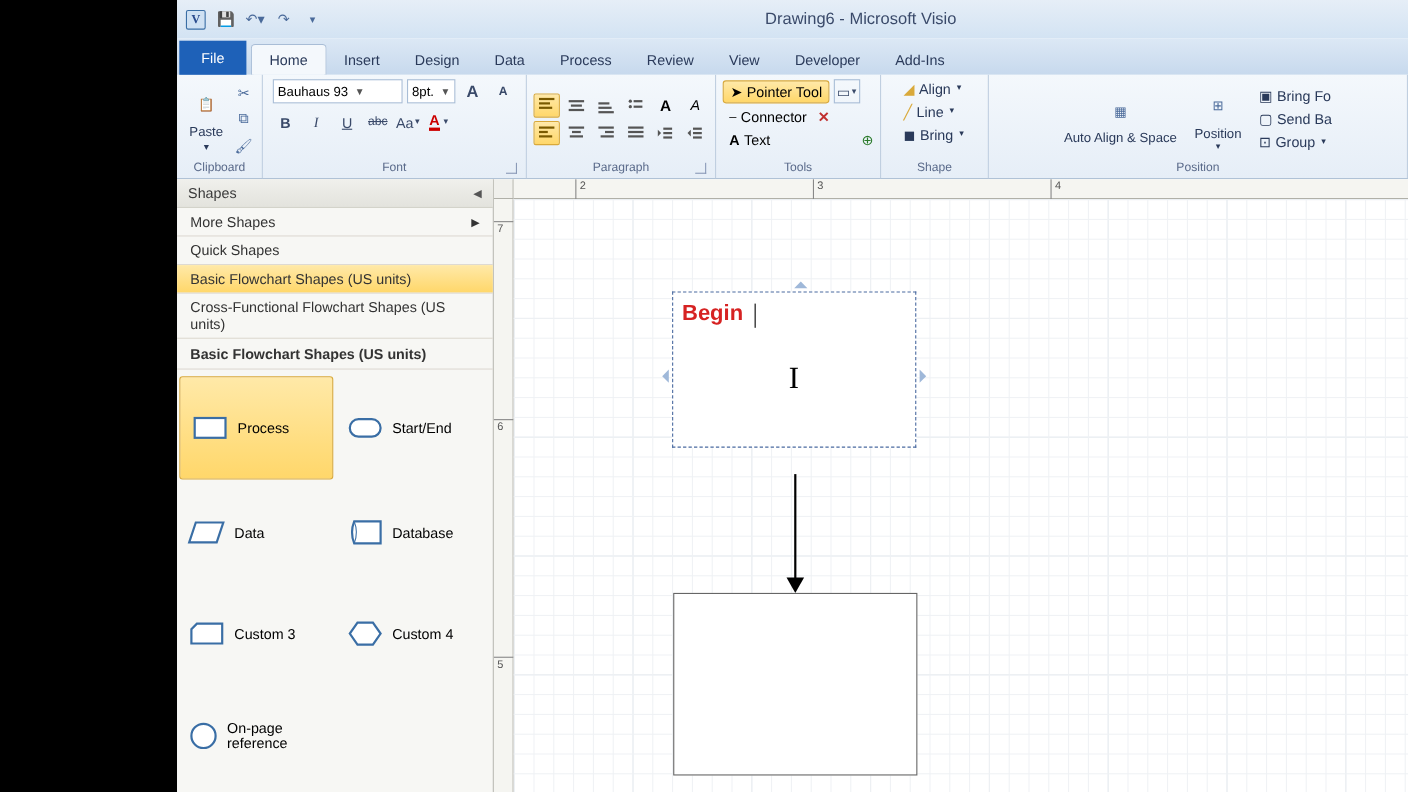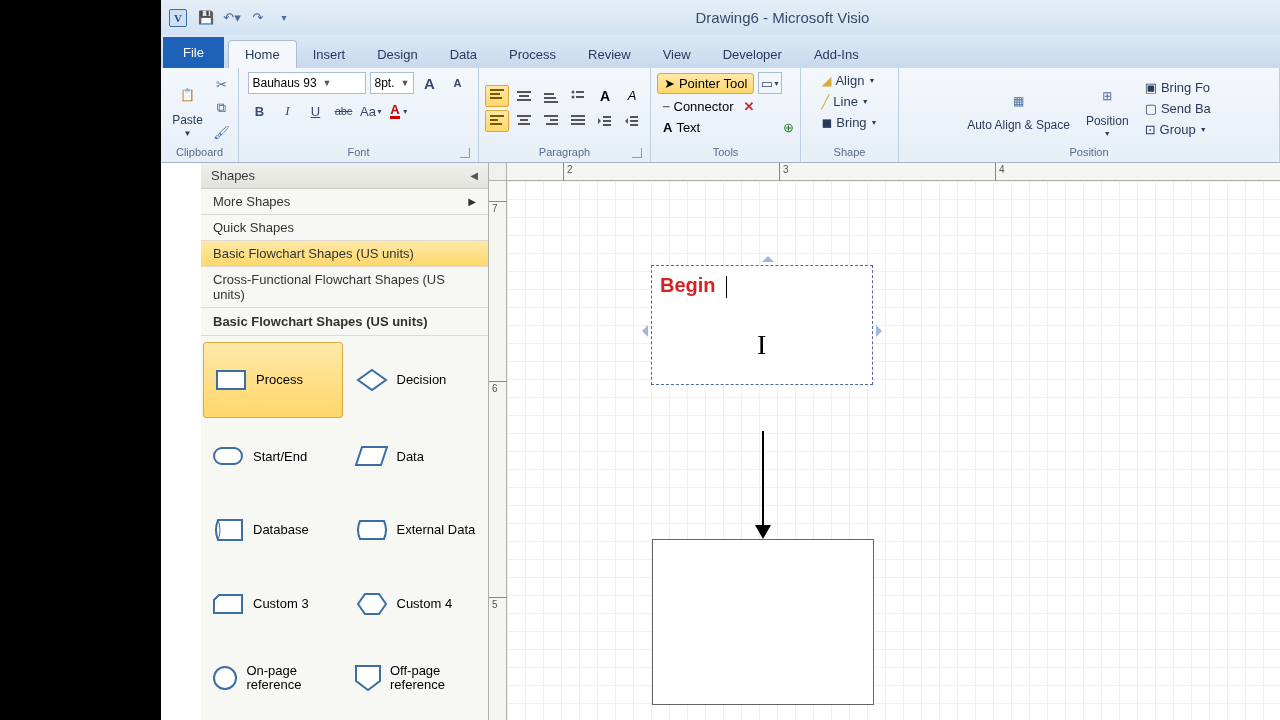--- a/index.html
+++ b/index.html
@@ -40,21 +40,21 @@
   .align-btn svg{width:16px;height:16px;}
   .align-btn.active{background:linear-gradient(#ffe9a8,#ffd76a);border:1px solid #d9a93a;border-radius:2px;}
 
   .tool-row{display:flex;align-items:center;gap:4px;padding:2px 6px;cursor:pointer;}
   .tool-row.active{background:linear-gradient(#ffe9a8,#ffd76a);border:1px solid #d9a93a;border-radius:3px;}
   .tool-close{color:#c03030;font-weight:bold;}
 
   .shape-row{display:flex;align-items:center;gap:4px;padding:1px 4px;cursor:pointer;color:#2a3a5a;}
   
   
-  .workspace { position:absolute; top:163px; bottom:0; left:0; right:0; display:flex;padding-left:40px; }
+  .workspace { position:absolute; top:163px; bottom:0; left:0; right:0; display:flex; }
   .shapes-pane { width:288px; background:#f7f7f4; border-right:1px solid #b0b0a8; display:flex; flex-direction:column;}
   .pane-header { padding:5px 10px; background:linear-gradient(#f0f0ec,#e3e3dd); border-bottom:1px solid #cfcfc6; display:flex; align-items:center; justify-content:space-between; color:#3a3a3a;}
   .pane-header .coll{font-size:10px;color:#555;}
   .stencil-link{padding:5px 12px;border-bottom:1px solid #dedad2;cursor:pointer;color:#333;display:flex;align-items:center;justify-content:space-between;}
   .stencil-link.sel{background:linear-gradient(#ffe9a8,#ffd76a);}
   .stencil-title{padding:6px 12px;font-weight:bold;color:#333;border-bottom:1px solid #dedad2;}
   .shape-grid{flex:1;overflow:auto;display:grid;grid-template-columns:1fr 1fr;gap:0;padding:4px 0;}
   .shape-item{display:flex;align-items:center;gap:8px;padding:10px 10px;cursor:pointer;}
   .shape-item.sel{background:linear-gradient(#ffe9a8,#ffd76a);border:1px solid #d9a93a;border-radius:3px;margin:2px;}
   .shape-glyph{width:34px;height:26px;display:flex;align-items:center;justify-content:center;}
@@ -352,28 +352,20 @@
         <div class="shape-item sel">
             <span class="shape-glyph">
               <svg width="30" height="20">
                 <rect x="1" y="1" width="28" height="18" fill="#fff" stroke="#3a6ea5" stroke-width="2"></rect>
               </svg>
             </span>
             <span>Process</span>
           </div>
         <div class="shape-item">
             <span class="shape-glyph">
-              <svg width="30" height="22">
-                <polygon points="15,1 29,11 15,21 1,11" fill="#fff" stroke="#3a6ea5" stroke-width="2"></polygon>
-              </svg>
-            </span>
-            <span>Decision</span>
-          </div>
-        <div class="shape-item">
-            <span class="shape-glyph">
               <svg width="30" height="18">
                 <rect x="1" y="1" width="28" height="16" rx="8" fill="#fff" stroke="#3a6ea5" stroke-width="2"></rect>
               </svg>
             </span>
             <span>Start/End</span>
           </div>
         <div class="shape-item">
             <span class="shape-glyph">
               <svg width="32" height="20">
                 <polygon points="6,1 31,1 25,19 0,19" fill="#fff" stroke="#3a6ea5" stroke-width="2"></polygon>
@@ -385,28 +377,20 @@
             <span class="shape-glyph">
               <svg width="30" height="22">
                 <path d="M5 1 H29 V21 H5 Q1 11 5 1 Z" fill="#fff" stroke="#3a6ea5" stroke-width="2"></path>
                 <path d="M5 1 Q9 11 5 21" fill="none" stroke="#3a6ea5"></path>
               </svg>
             </span>
             <span>Database</span>
           </div>
         <div class="shape-item">
             <span class="shape-glyph">
-              <svg width="32" height="20">
-                <path d="M4 1 H28 Q32 10 28 19 H4 Q0 10 4 1 Z" fill="#fff" stroke="#3a6ea5" stroke-width="2"></path>
-              </svg>
-            </span>
-            <span>External Data</span>
-          </div>
-        <div class="shape-item">
-            <span class="shape-glyph">
               <svg width="30" height="20">
                 <polygon points="6,1 29,1 29,19 1,19 1,6" fill="#fff" stroke="#3a6ea5" stroke-width="2"></polygon>
               </svg>
             </span>
             <span>Custom 3</span>
           </div>
         <div class="shape-item">
             <span class="shape-glyph">
               <svg width="30" height="22">
                 <polygon points="8,1 22,1 29,11 22,21 8,21 1,11" fill="#fff" stroke="#3a6ea5" stroke-width="2"></polygon>
@@ -414,28 +398,20 @@
             </span>
             <span>Custom 4</span>
           </div>
         <div class="shape-item">
             <span class="shape-glyph">
               <svg width="26" height="26">
                 <circle cx="13" cy="13" r="11" fill="#fff" stroke="#3a6ea5" stroke-width="2"></circle>
               </svg>
             </span>
             <span style="line-height:14px">On-page reference</span>
-          </div>
-        <div class="shape-item">
-            <span class="shape-glyph">
-              <svg width="26" height="26">
-                <polygon points="1,1 25,1 25,16 13,25 1,16" fill="#fff" stroke="#3a6ea5" stroke-width="2"></polygon>
-              </svg>
-            </span>
-            <span style="line-height:14px">Off-page reference</span>
           </div>
       </div>
     </div>
 
     <div class="canvas-wrap">
       <div class="ruler-c"></div>
       <div class="ruler-h">
         <div class="maj" style="left:56px"></div>
           <div class="lbl" style="left:60px">2</div>
         <div class="maj" style="left:272px"></div>
@@ -446,21 +422,21 @@
       <div class="ruler-v">
         <div class="maj" style="top:20px"></div>
           <div class="lbl" style="top:22px">7</div>
         <div class="maj" style="top:200px"></div>
           <div class="lbl" style="top:202px">6</div>
         <div class="maj" style="top:416px"></div>
           <div class="lbl" style="top:418px">5</div>
       </div>
       <div class="canvas">
 
-        <div class="shape-box editing" style="left:144px;top:84px;width:222px;height:120px">
+        <div class="shape-box editing" style="left:144px;top:84px;width:222px;height:142px">
           <div class="shape-text">Begin</div>
           <div class="text-cursor" style="left:74px;top:10px"></div>
           <div class="conn-handle t"></div>
           <div class="conn-handle l"></div>
           <div class="conn-handle r"></div>
         </div>
         <div class="ibeam" style="left:250px;top:148px">I</div>
 
         <div class="arrow-line" style="left:255px;top:250px;height:100px"></div>
         <div class="arrow-head" style="left:248px;top:344px"></div>

